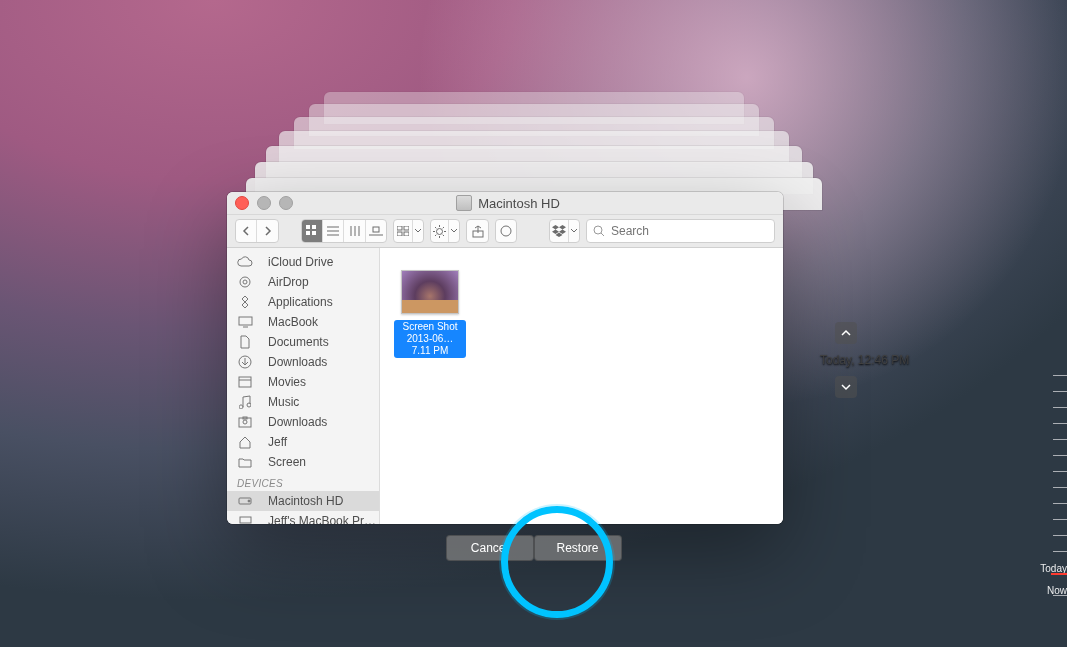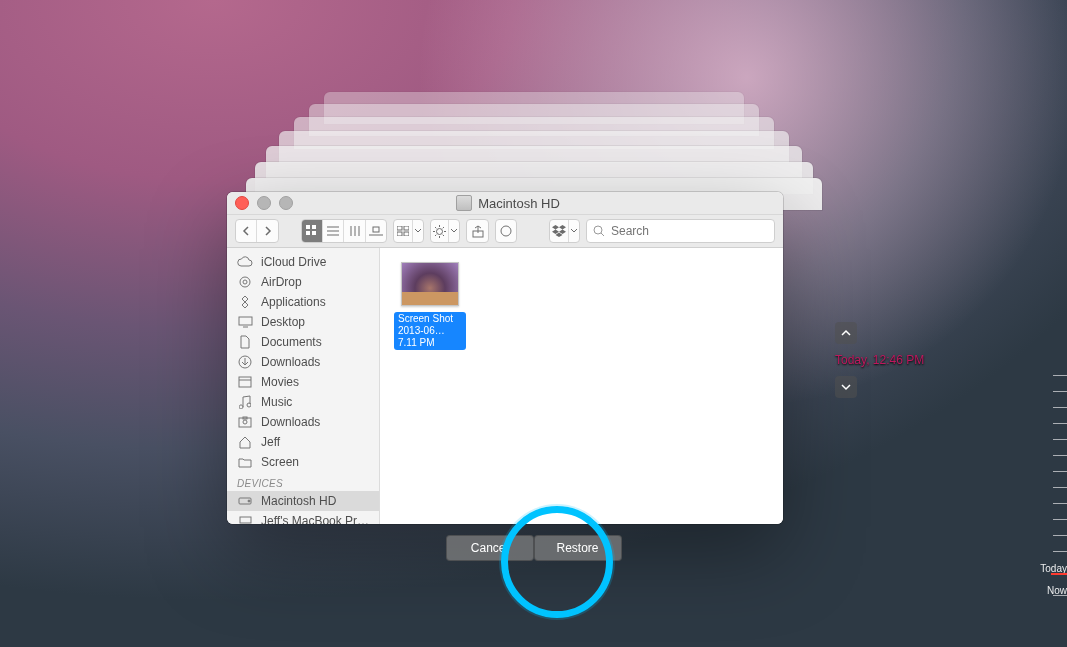--- a/index.html
+++ b/index.html
@@ -57,41 +57,41 @@
   .search input{border:0;outline:0;flex:1;font-size:12px;color:#737373;background:transparent;}
   svg{display:block;}
 
   .body{display:flex;height:calc(100% - 54px);}
   .sidebar{
     width:152px;flex:0 0 152px;
     background:#f4f4f4;border-right:1px solid #dcdcdc;
     overflow:hidden;
     padding-top:4px;
   }
-  .sb-row{display:flex;align-items:center;height:20px;padding:0 10px;gap:8px;color:#4e4e4e;font-size:12px;white-space:nowrap;overflow:hidden;text-overflow:ellipsis;}
+  .sb-row{display:flex;align-items:center;height:20px;padding:0 10px;gap:15px;color:#4e4e4e;font-size:12px;white-space:nowrap;overflow:hidden;text-overflow:ellipsis;}
   .sb-row .ic{width:16px;height:16px;flex:0 0 16px;display:flex;align-items:center;justify-content:center;color:#777;}
   .sb-row.sel{background:#dadada;}
   .sb-head{font-size:10px;color:#8a8a8a;text-transform:uppercase;letter-spacing:.3px;padding:6px 10px 2px;font-style:italic;}
 
   .content{flex:1;padding:14px;background:#fff;}
-  .fileitem{width:72px;}
+  .fileitem{width:72px;text-align:center;margin-top:8px;}
   .thumb{width:56px;height:42px;margin:0 auto 6px;border:1px solid #c4c4c4;background:
      linear-gradient(to top,#cc9762 0,#cc9762 30%,rgba(0,0,0,0) 30%),
      radial-gradient(circle at 50% 60%,#a7756a 0%,#5d3d5f 40%,#a17fbc 100%);
      box-shadow:0 1px 2px rgba(0,0,0,.2);}
   .fname{display:inline-block;background:#1686ff;color:#fff;border-radius:3px;padding:1px 4px;font-size:10px;line-height:12px;max-width:100%;}
 
   
   .bottom{position:absolute;left:0;right:0;top:535px;display:flex;justify-content:center;}
   .btn{width:86px;height:24px;border-radius:4px;background:rgba(130,130,130,0.72);color:#fff;font-size:12px;display:flex;align-items:center;justify-content:center;border:1px solid rgba(0,0,0,0.25);}
   .ring{position:absolute;width:98px;height:98px;border:7px solid #00c3ff;border-radius:50%;left:501px;top:506px;box-shadow:0 0 0 2px rgba(0,195,255,0.2);}
 
   
   .navarrow{position:absolute;width:22px;height:22px;border-radius:4px;background:rgba(80,80,80,0.55);display:flex;align-items:center;justify-content:center;color:#fff;}
-  .tlabel{position:absolute;color:#be185d;font-size:12px;text-shadow:0 1px 2px #000;margin-left:15px;}
+  .tlabel{position:absolute;color:#404040;font-size:12px;text-shadow:0 1px 2px #000;}
   .timeline{position:absolute;right:0;top:365px;width:56px;height:270px;}
   .tl-tick{position:absolute;right:0;height:1px;width:14px;background:rgba(255,255,255,0.6);}
   .tl-lab{font-size:10px;color:rgba(255,255,255,0.9);position:absolute;right:0;text-align:right;}
   .tl-cur{position:absolute;right:0;height:2px;width:16px;background:#ff3b30;}
 </style>
 </head>
 <body>
 
 <div class="stacked" style="top:92px;width:420px;margin-left:-210px;opacity:.35;"></div>
 <div class="stacked" style="top:104px;width:450px;margin-left:-225px;opacity:.45;"></div>
@@ -259,21 +259,21 @@
           </span>
         <span>Applications</span>
       </div>
       <div class="sb-row">
         <span class="ic">
             <svg width="15" height="12" viewBox="0 0 15 12" fill="none" stroke="currentColor">
               <rect x="1" y="1" width="13" height="8"></rect>
               <line x1="5" y1="11" x2="10" y2="11"></line>
             </svg>
           </span>
-        <span>Desktop</span>
+        <span>MacBook</span>
       </div>
       <div class="sb-row">
         <span class="ic">
             <svg width="12" height="14" viewBox="0 0 12 14" fill="none" stroke="currentColor">
               <path d="M2 1h5l3 3v9H2z"></path>
             </svg>
           </span>
         <span>Documents</span>
       </div>
       <div class="sb-row">

